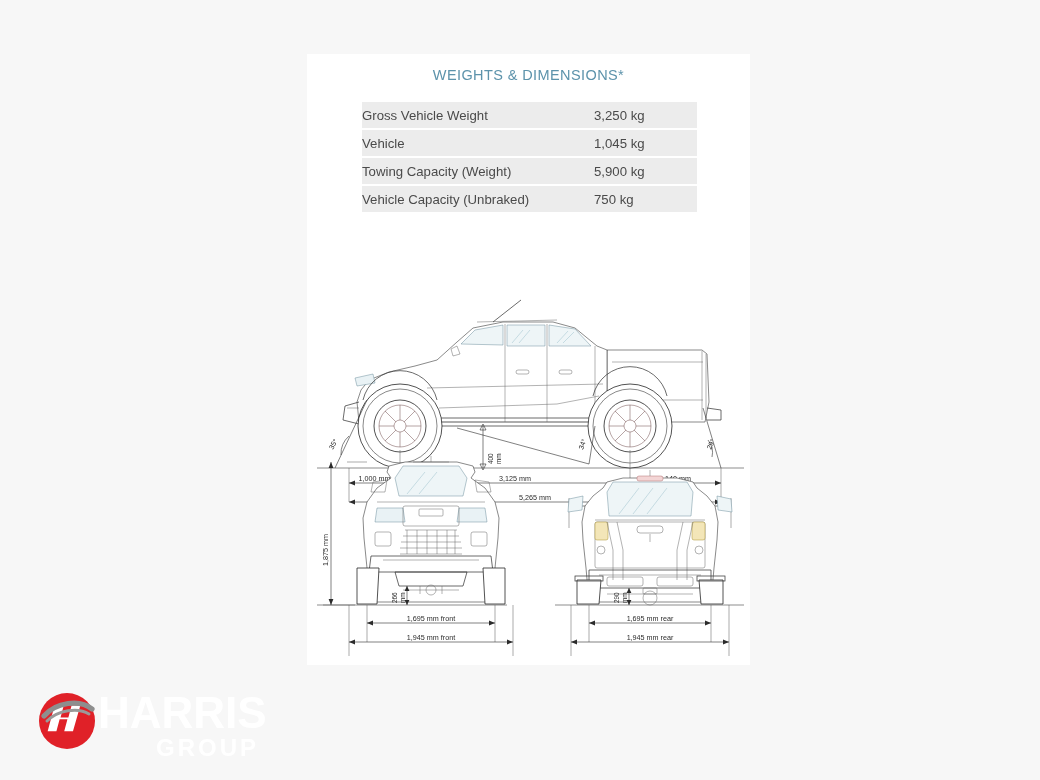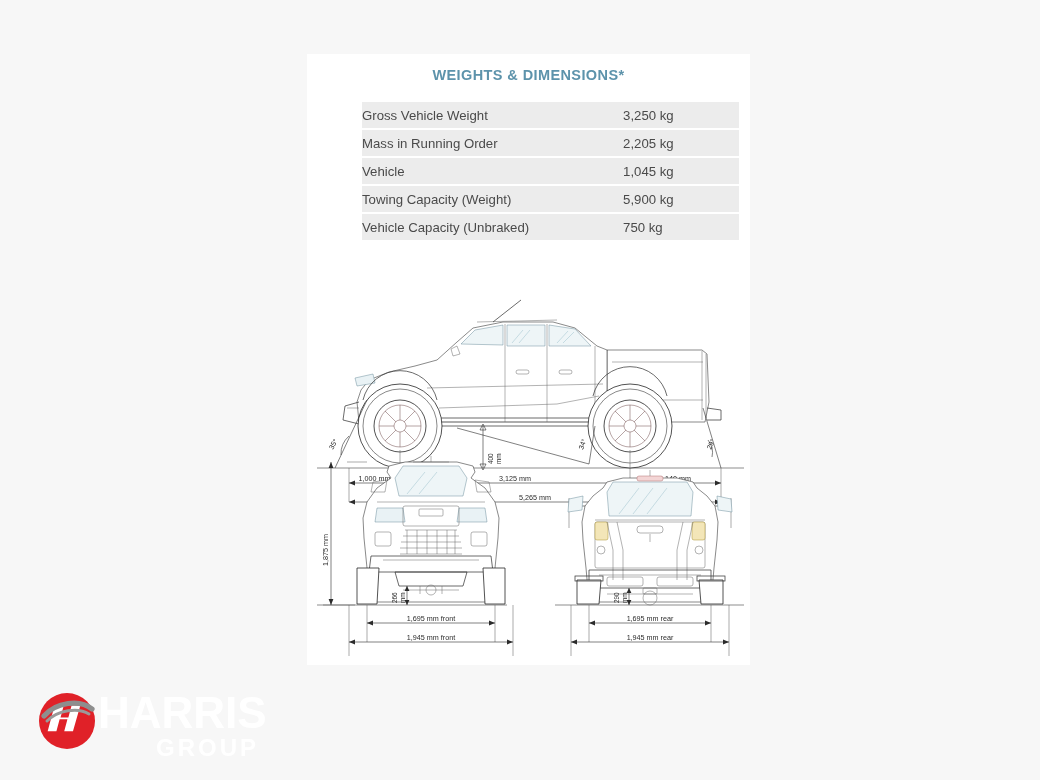--- a/index.html
+++ b/index.html
@@ -29,31 +29,31 @@
     background: #ffffff;
   }
 
   #card-title {
     position: absolute;
     left: 0;
     top: 13px;
     width: 443px;
     text-align: center;
     font-size: 14.5px;
-    font-weight: bold;
+    font-weight: normal;
     letter-spacing: 0.4px;
     color: #5d93ab;
   }
 
   
   #weights-table {
     position: absolute;
     left: 55px;
     top: 46px;
-    width: 377px;
+    width: 335px;
     border-collapse: separate;
     border-spacing: 0 2px;
   }
   #weights-table tr { background: #ececec; }
   #weights-table td {
     font-size: 13.2px;
     color: #4a4a4a;
     padding: 5px 0 5px 0;
     height: 16px;
     vertical-align: middle;
@@ -143,24 +143,20 @@
 
   <div id="spec-card">
 
     <div id="card-title">WEIGHTS &amp; DIMENSIONS*</div>
 
     <table id="weights-table">
       <tbody>
         <tr>
           <td class="wt-label">Gross Vehicle Weight</td>
           <td class="wt-value">3,250 kg</td>
-        </tr>
-        <tr>
-          <td class="wt-label">Mass in Running Order</td>
-          <td class="wt-value">2,205 kg</td>
         </tr>
         <tr>
           <td class="wt-label">Vehicle</td>
           <td class="wt-value">1,045 kg</td>
         </tr>
         <tr>
           <td class="wt-label">Towing Capacity (Weight)</td>
           <td class="wt-value">5,900 kg</td>
         </tr>
         <tr>

